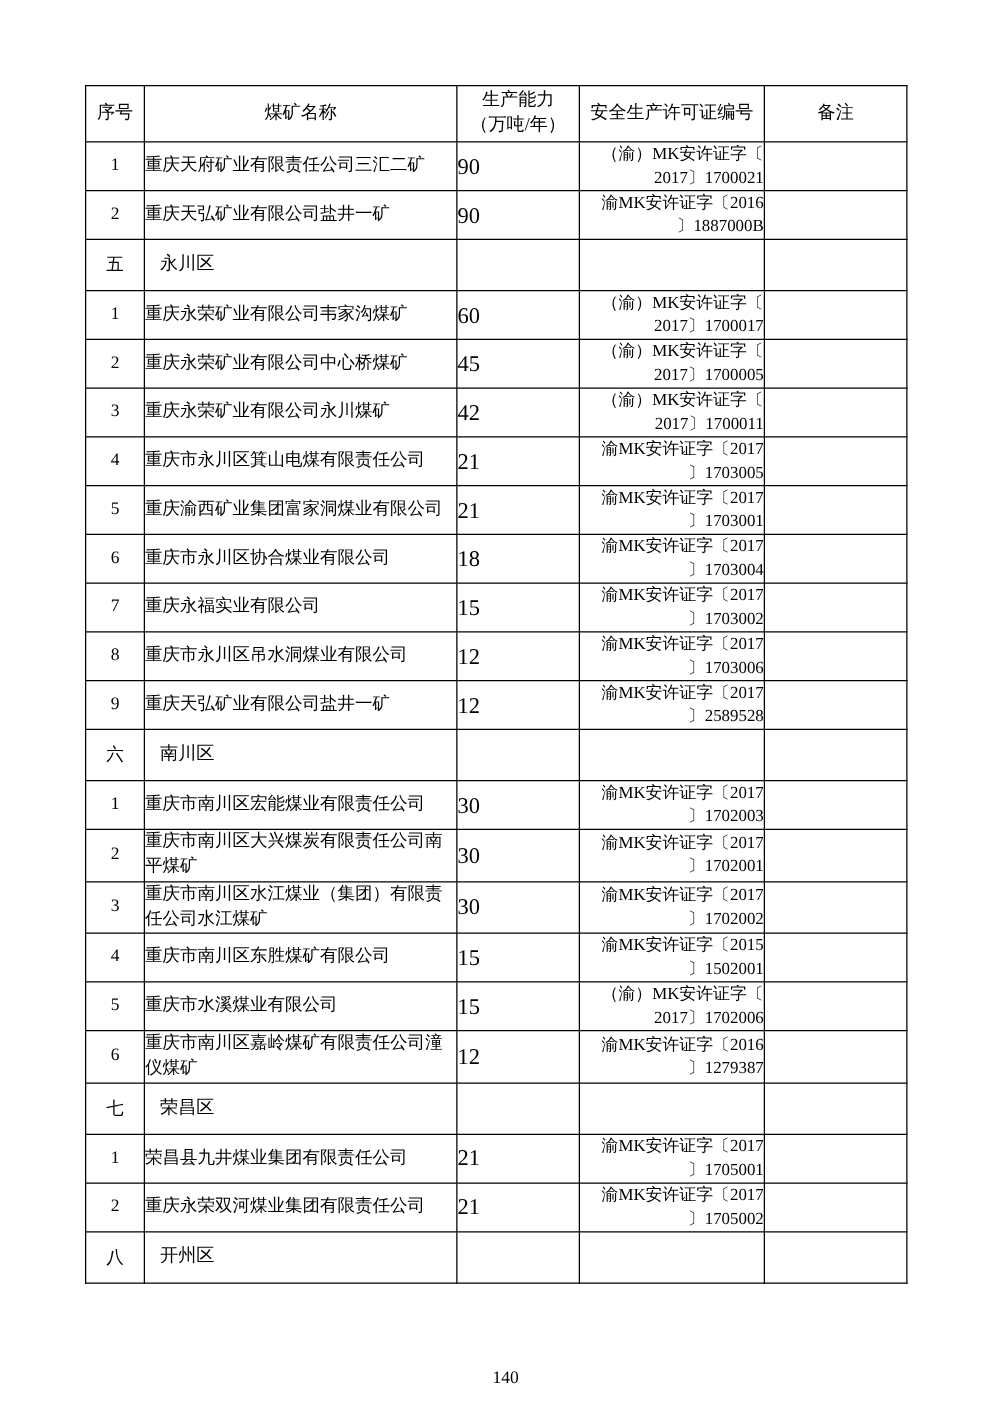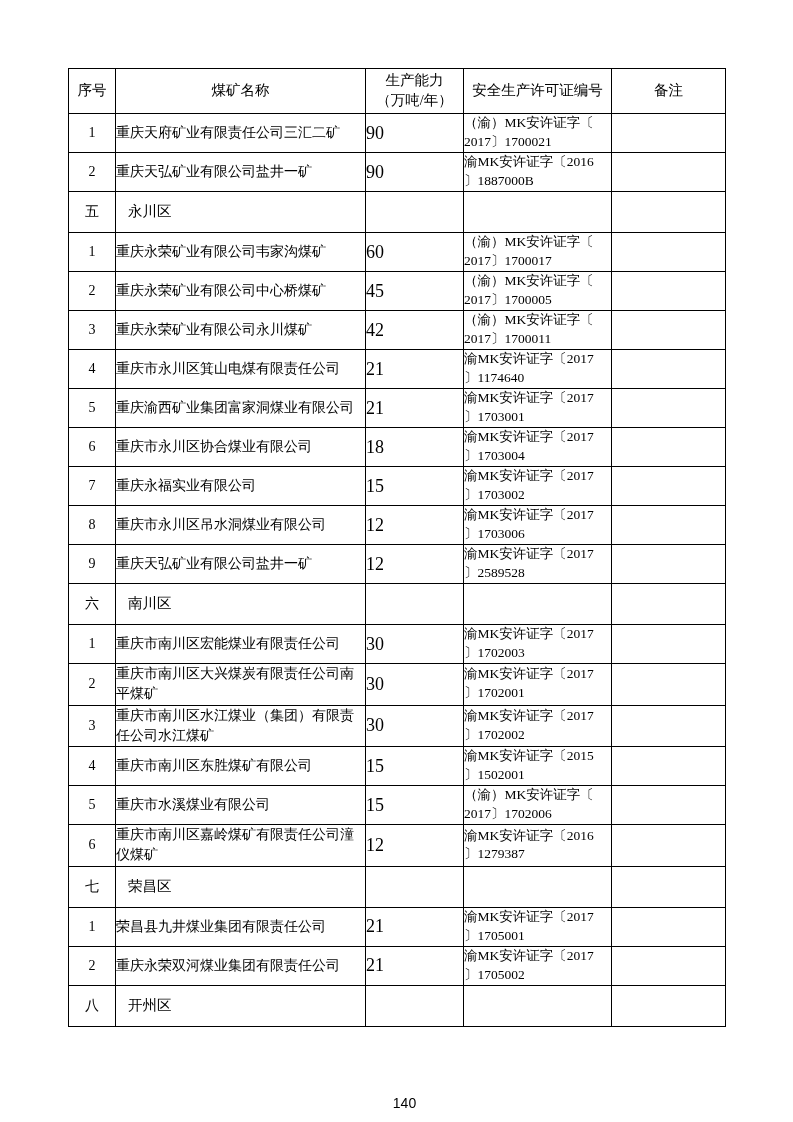--- a/index.html
+++ b/index.html
@@ -62,21 +62,21 @@
     text-align: left;
     font-size: 14px;
     line-height: 1.45;
     padding: 5px 7px;
   }
   .cell-cap {
     text-align: left;
     font-size: 18px;
   }
   .cell-lic {
-    text-align: left;
+    text-align: right;
     font-size: 13.5px;
     line-height: 1.4;
     padding: 4px 5px;
   }
   .cell-note {
     text-align: center;
     font-size: 14px;
   }
   tr.section td {
     height: 40px;
@@ -85,21 +85,21 @@
     font-size: 14.5px;
     padding-left: 12px;
   }
   .page-number {
     position: absolute;
     left: 16px;
     right: 0;
     top: 1095px;
     text-align: center;
     font-size: 14px;
-    font-family: Liberation Sans, sans-serif;
+    font-family: Liberation Serif, serif;
   }
 </style>
 </head>
 <body>
 
 <div class="page">
 
   <div class="table-wrap">
     <table class="mine-table">
       <colgroup>
@@ -178,21 +178,21 @@
               <div>2017〕1700011</div>
             </td>
             <td class="cell-note"></td>
           </tr>
           <tr>
             <td class="cell-seq">4</td>
             <td class="cell-name">重庆市永川区箕山电煤有限责任公司</td>
             <td class="cell-cap">21</td>
             <td class="cell-lic">
               <div>渝MK安许证字〔2017</div>
-              <div>〕1174640</div>
+              <div>〕1703005</div>
             </td>
             <td class="cell-note"></td>
           </tr>
           <tr>
             <td class="cell-seq">5</td>
             <td class="cell-name">重庆渝西矿业集团富家洞煤业有限公司</td>
             <td class="cell-cap">21</td>
             <td class="cell-lic">
               <div>渝MK安许证字〔2017</div>
               <div>〕1703001</div>

